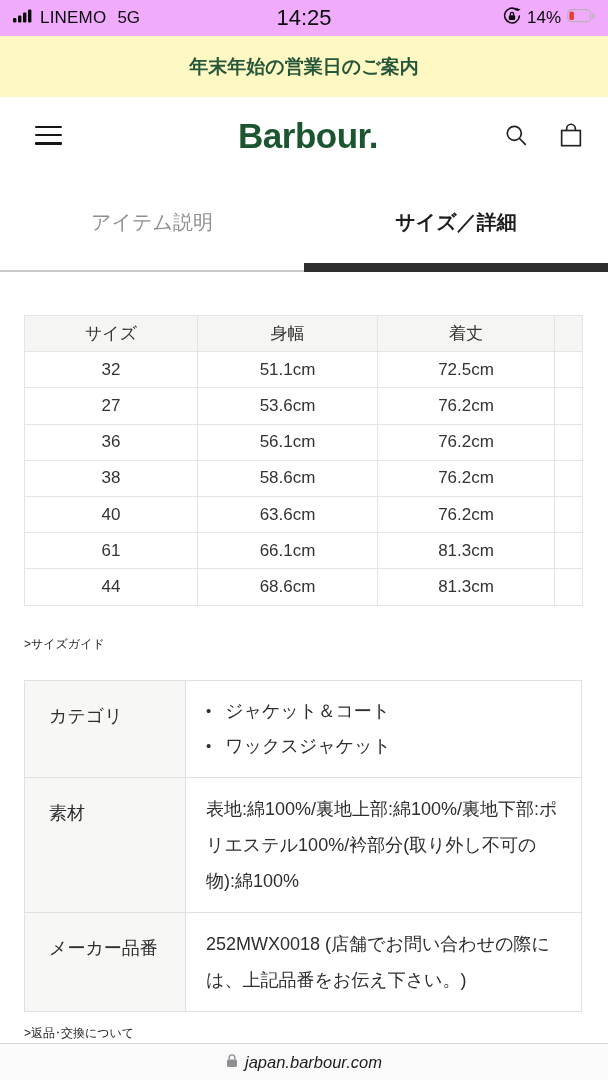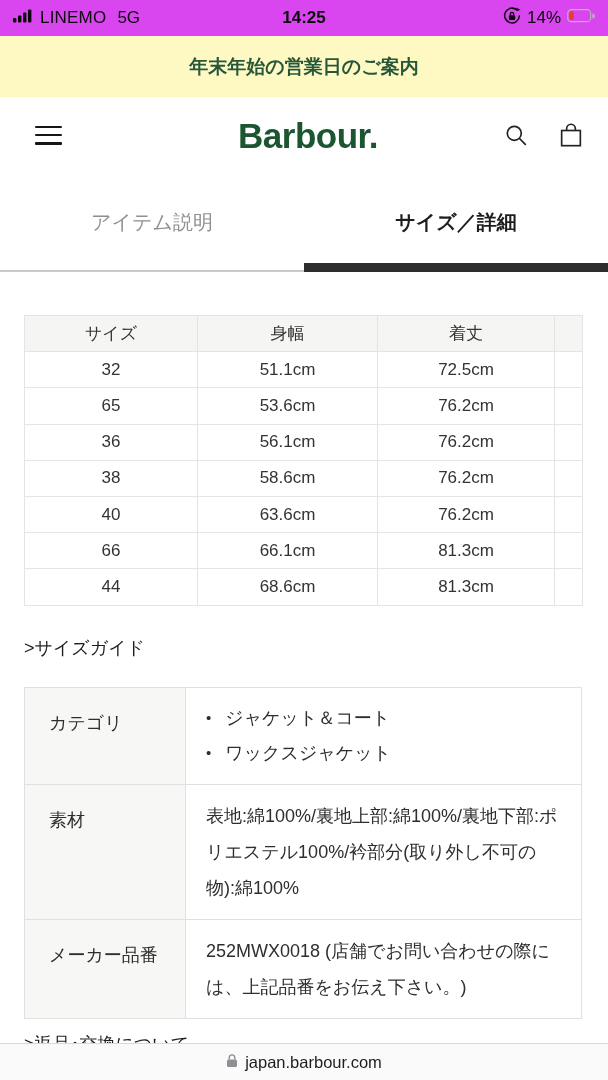--- a/index.html
+++ b/index.html
@@ -17,29 +17,29 @@
   *{box-sizing:border-box;margin:0;padding:0;}
   html,body{width:608px;height:1080px;}
   body{
     font-family:"Liberation Sans","DejaVu Sans",sans-serif;
     background:#fff;color:var(--ink);
     position:relative;overflow:hidden;
   }
   
   .status-bar{
     height:36px;display:flex;align-items:center;
-    padding:12px 13px;background:#d946ef;position:relative;
+    padding:12px 13px;background:#f0abfc;position:relative;
     font-size:17px;color:#0a0a0a;
   }
   .sb-left{display:flex;align-items:center;gap:7px;}
   .sb-carrier{letter-spacing:.2px;}
   .sb-network{margin-left:4px;}
   .sb-time{
     position:absolute;left:0;right:0;text-align:center;
-    font-weight:700;font-size:17px;pointer-events:none;
+    font-weight:400;font-size:22px;pointer-events:none;
   }
   .sb-right{margin-left:auto;display:flex;align-items:center;gap:6px;}
   .sb-right .pct{font-size:17px;}
   
   .notice-banner{
     height:61px;background:#fef9c3;
     display:flex;align-items:center;justify-content:center;
     font-size:19px;font-weight:700;color:var(--banner-green);
     cursor:pointer;
   }
@@ -73,41 +73,41 @@
   
   main{padding:43px 24px 0;}
   table{border-collapse:collapse;}
   .size-table{width:558px;font-size:17px;color:#333;table-layout:fixed;}
   .size-table th,.size-table td{
     border:1px solid var(--table-border);
     height:36.2px;text-align:center;font-weight:400;padding:0;
     white-space:nowrap;overflow:hidden;
   }
   .size-table thead th{background:var(--head-bg);}
-  .text-link{margin-top:30px;font-size:18px;color:#1d1d1d;cursor:pointer;width:max-content;}
+  .text-link{margin-top:30px;font-size:12px;color:#1d1d1d;cursor:pointer;width:max-content;}
   .details-table{width:558px;margin-top:27px;font-size:18px;color:#2e2e2e;table-layout:fixed;}
   .details-table th,.details-table td{
     border:1px solid var(--details-border);
     text-align:left;font-weight:400;vertical-align:top;
   }
   .details-table th{
     width:161px;background:var(--label-bg);
     padding:17px 10px 17px 24px;line-height:36px;
   }
   .details-table td{padding:13px 16px 13px 20px;line-height:36px;word-break:break-all;}
   .details-table ul{list-style:none;}
   .details-table li{line-height:35px;}
   .details-table li::before{content:"•";font-size:15px;margin-right:14px;position:relative;top:-1px;}
   .returns-link{margin-top:13px;}
   
   .browser-bar{
     position:absolute;left:0;bottom:0;width:608px;height:37px;
     background:#fafafa;border-top:1px solid #d8d8d8;
     display:flex;align-items:center;justify-content:center;gap:7px;
-    font-size:16.5px;color:#1d1d1f;cursor:pointer;
+    font-size:16.5px;color:#1d1d1f;cursor:pointer;font-style:italic;
   }
 </style>
 </head>
 <body>
 
 <div class="status-bar">
   <div class="sb-left">
     <span class="icon">
       <svg width="20" height="14" viewBox="0 0 20 14" fill="#0a0a0a">
         <rect x="0" y="9" width="3.4" height="4.6" rx="1"></rect>
@@ -190,21 +190,21 @@
       </tr>
     </thead>
     <tbody>
       <tr>
         <td>32</td>
         <td>51.1cm</td>
         <td>72.5cm</td>
         <td></td>
       </tr>
       <tr>
-        <td>65</td>
+        <td>27</td>
         <td>53.6cm</td>
         <td>76.2cm</td>
         <td></td>
       </tr>
       <tr>
         <td>36</td>
         <td>56.1cm</td>
         <td>76.2cm</td>
         <td></td>
       </tr>
@@ -214,21 +214,21 @@
         <td>76.2cm</td>
         <td></td>
       </tr>
       <tr>
         <td>40</td>
         <td>63.6cm</td>
         <td>76.2cm</td>
         <td></td>
       </tr>
       <tr>
-        <td>66</td>
+        <td>61</td>
         <td>66.1cm</td>
         <td>81.3cm</td>
         <td></td>
       </tr>
       <tr>
         <td>44</td>
         <td>68.6cm</td>
         <td>81.3cm</td>
         <td></td>
       </tr>

